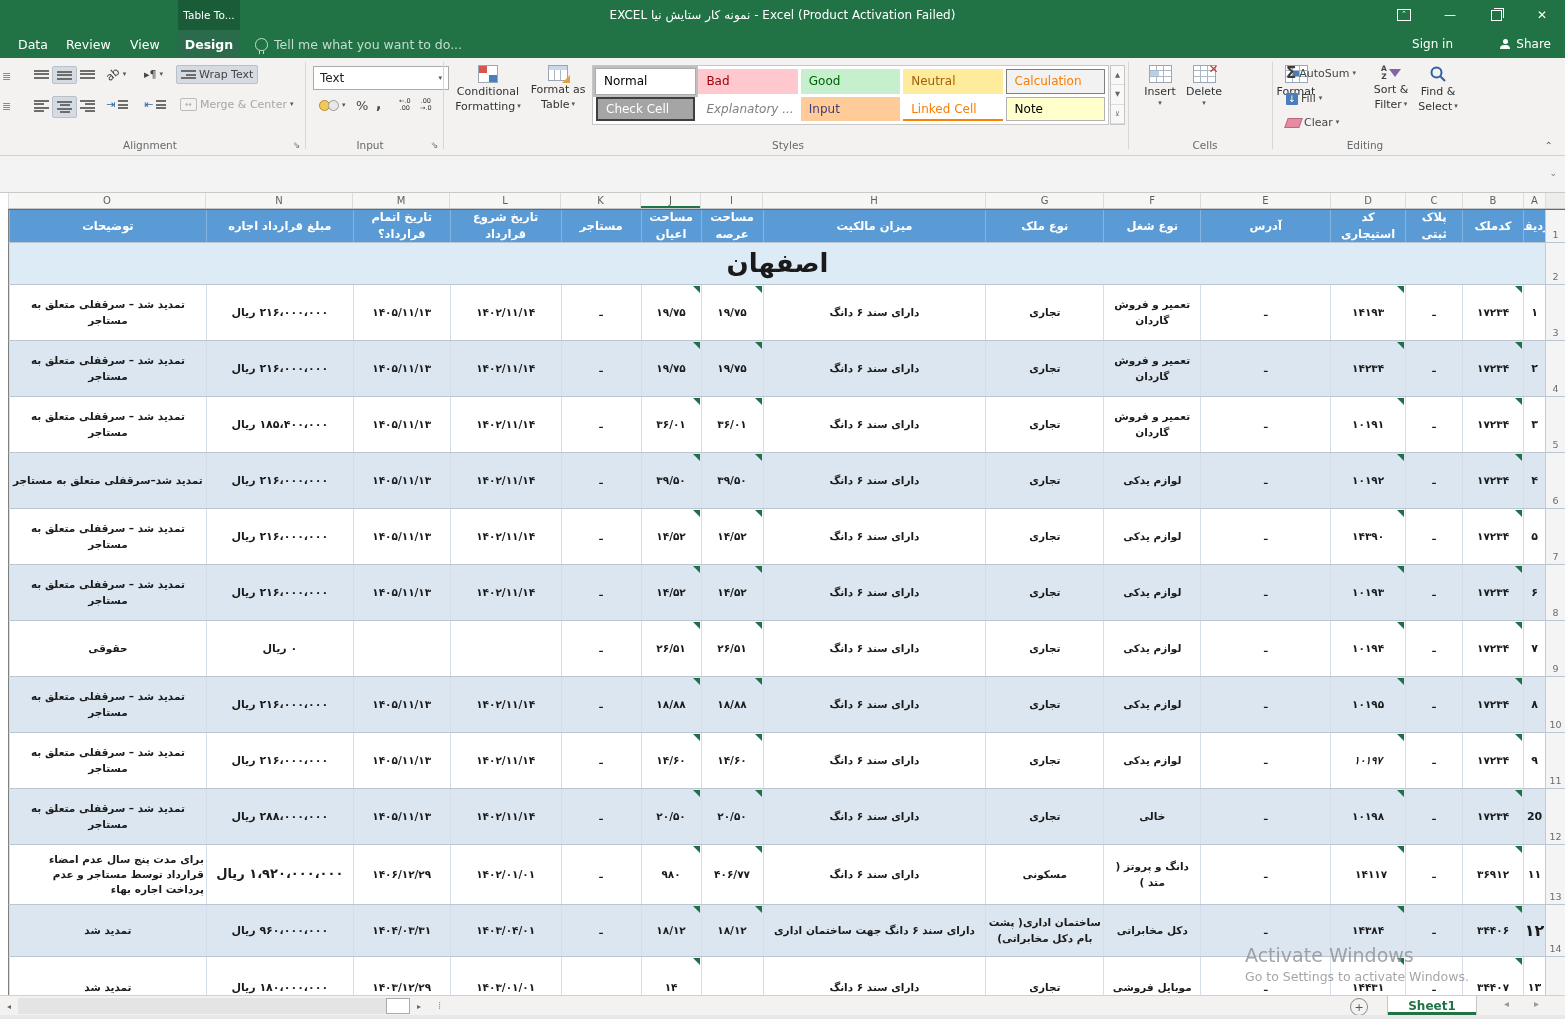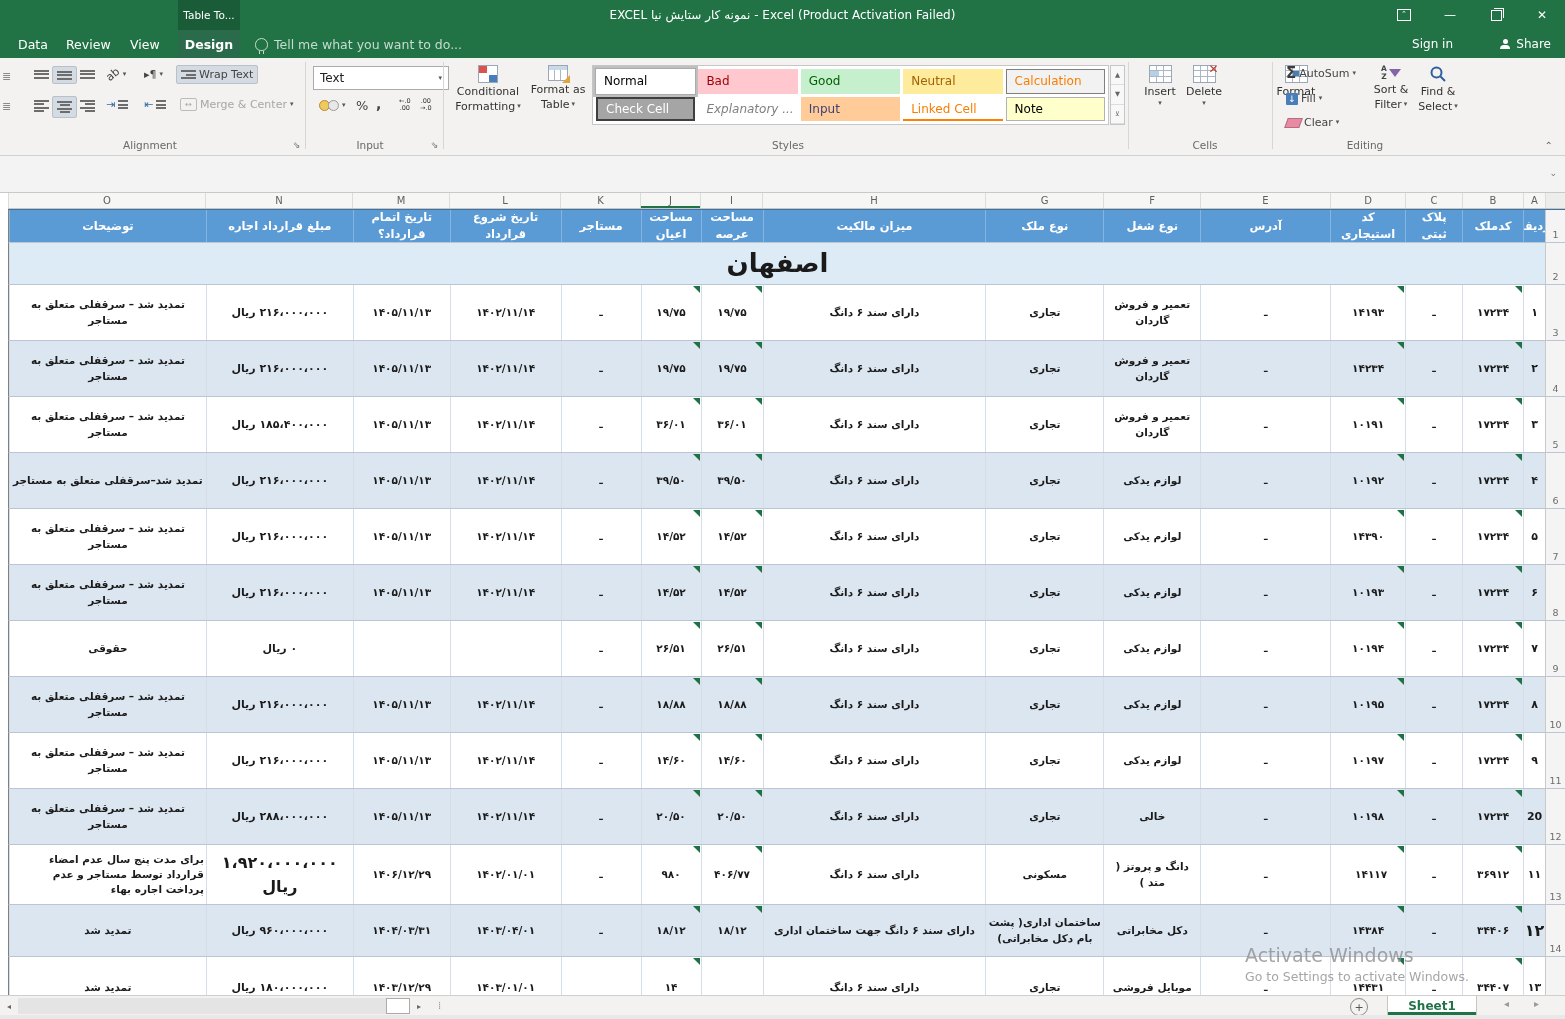--- a/index.html
+++ b/index.html
@@ -847,21 +847,21 @@
       <div class="cell" dir="rtl" style="width: 22px; font-size: 11px;">
         <span>۹</span>
       </div>
       <div class="cell" dir="rtl" style="width: 61px;">
         <span>۱۷۲۳۴</span>
         <span class="tri"></span>
       </div>
       <div class="cell" dir="rtl" style="width: 57px;">
         <span>ـ</span>
       </div>
-      <div class="cell" dir="rtl" style="width: 75px;">
+      <div class="cell" dir="rtl" style="width: 75px; font-style: italic;">
         <span>۱۰۱۹۷</span>
         <span class="tri"></span>
       </div>
       <div class="cell" dir="rtl" style="width: 130px;">
         <span>ـ</span>
       </div>
       <div class="cell" dir="rtl" style="width: 97px;">
         <span>لوازم یدکی</span>
       </div>
       <div class="cell" dir="rtl" style="width: 118px;">
@@ -984,21 +984,21 @@
       </div>
       <div class="cell" dir="rtl" style="width: 80px;">
         <span>ـ</span>
       </div>
       <div class="cell" dir="rtl" style="width: 111px;">
         <span>۱۴۰۲/۰۱/۰۱</span>
       </div>
       <div class="cell" dir="rtl" style="width: 97px;">
         <span>۱۴۰۶/۱۲/۲۹</span>
       </div>
-      <div class="cell" dir="rtl" style="width: 147px; font-size: 16px;">
+      <div class="cell" dir="rtl" style="width: 147px; font-size: 13px;">
         <span>۱،۹۲۰،۰۰۰،۰۰۰ ریال</span>
       </div>
       <div class="cell" dir="rtl" style="width: 197px; text-align: right;">
         <span>برای مدت پنج سال عدم امضاء قرارداد توسط مستاجر و عدم پرداخت اجاره بهاء</span>
       </div>
     </div>
     <div class="trow" style="height: 52px;">
       <div class="rn" style="width: 20px;">14</div>
       <div class="cell band" dir="rtl" style="width: 22px; font-size: 16px;">
         <span>۱۲</span>

